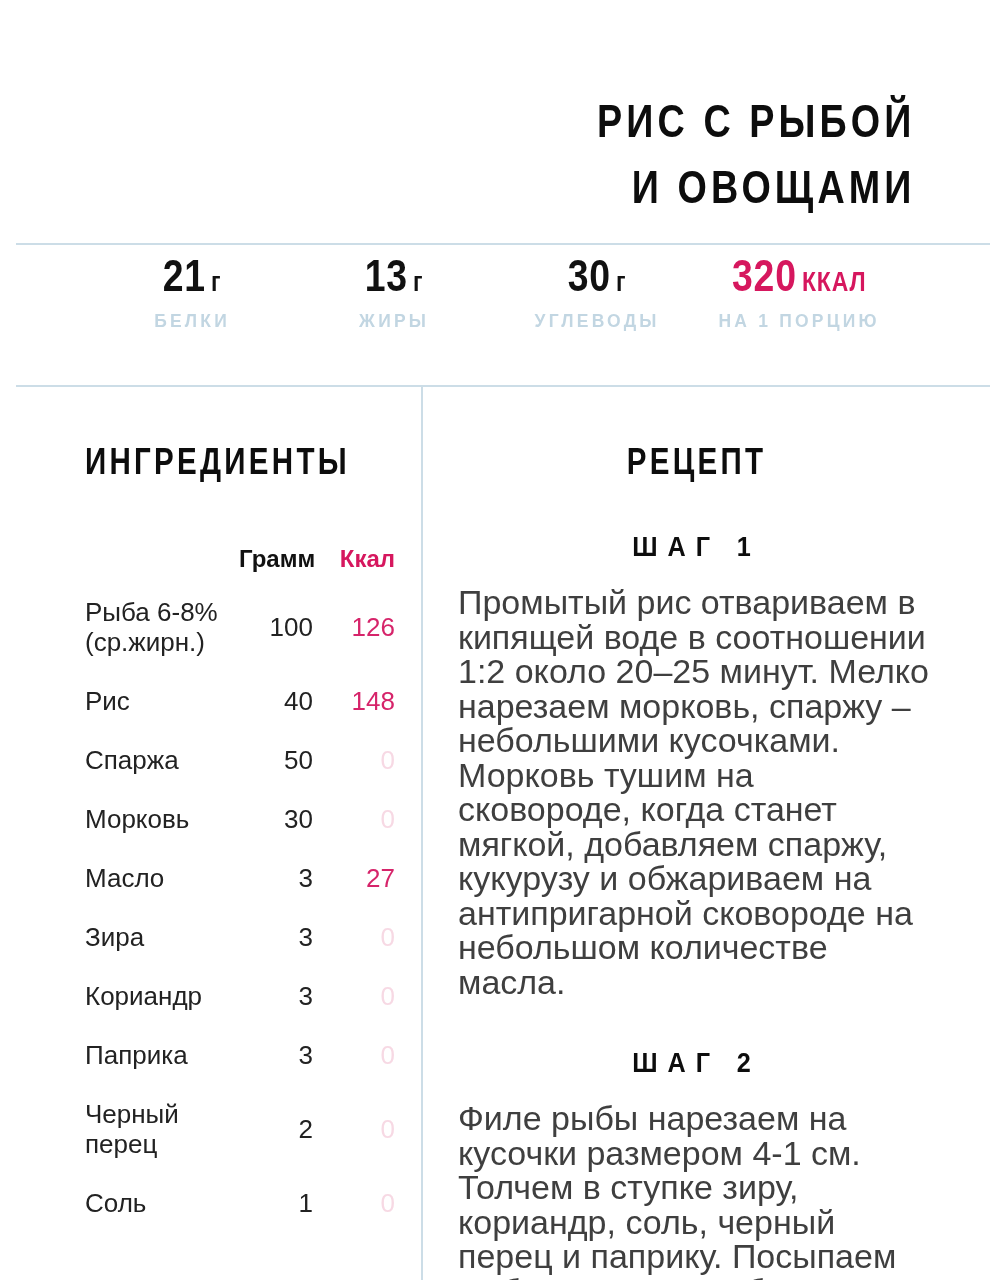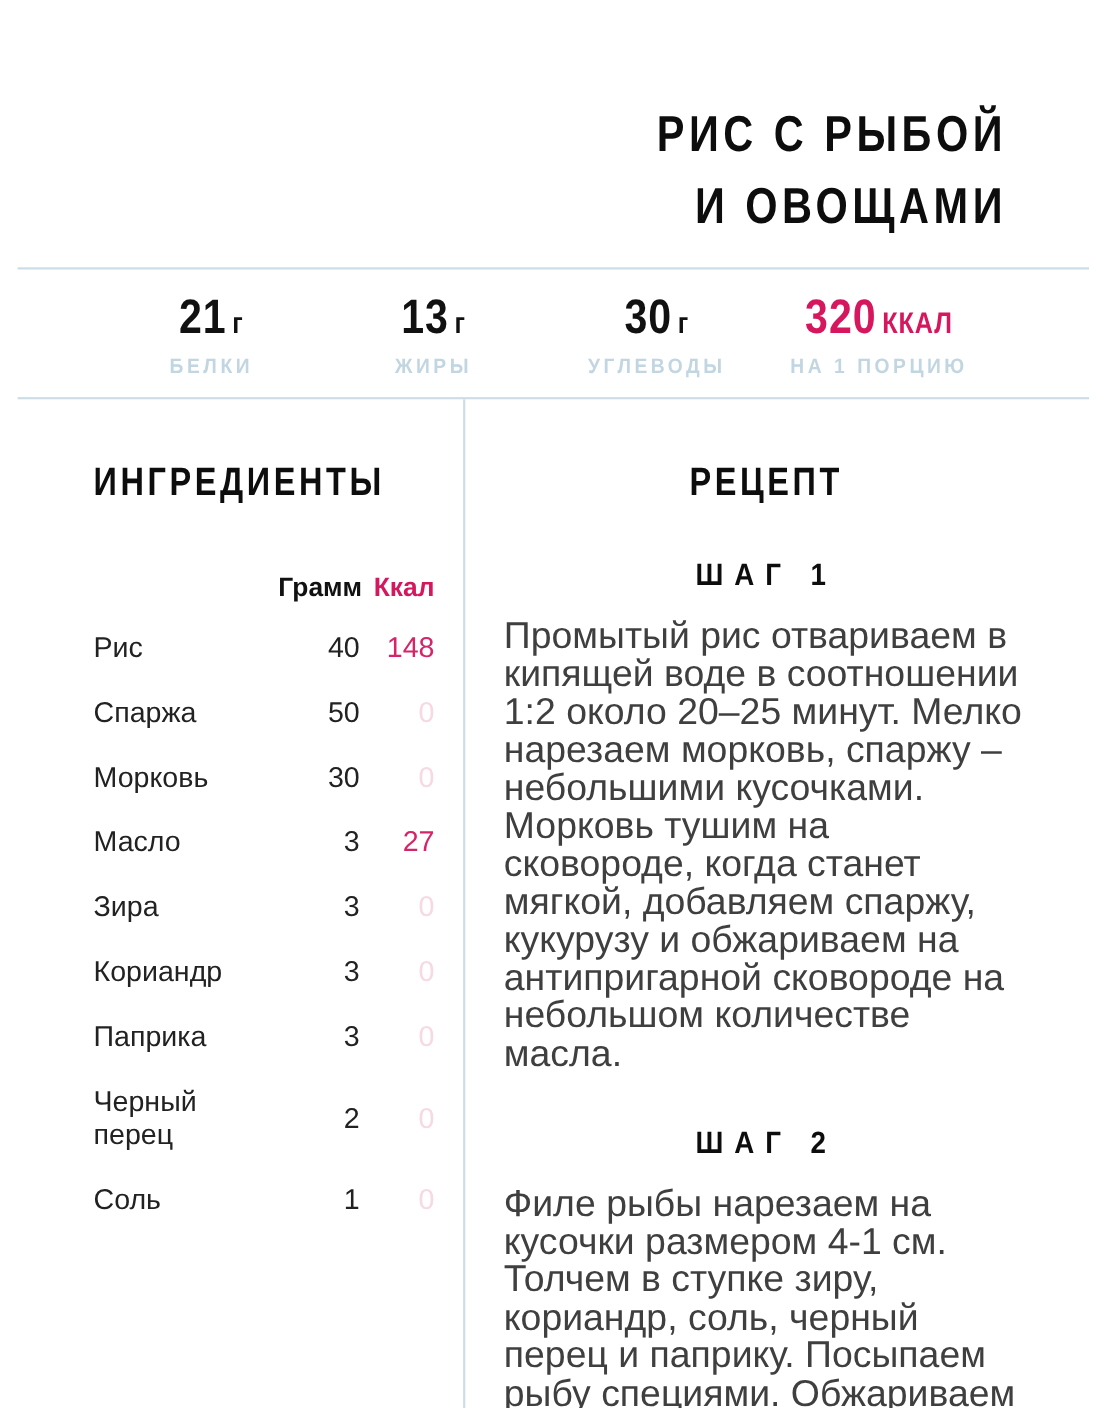--- a/index.html
+++ b/index.html
@@ -34,25 +34,25 @@
     line-height: 66px;
     transform: scaleX(0.82);
     transform-origin: 50% 50%;
   }
 
   
   .nutrition {
     margin: 0 16px;
     border-top: 2px solid #ccdde7;
     border-bottom: 2px solid #ccdde7;
-    height: 120px;
+    height: 144px;
     display: flex;
     padding: 0 90px 16px 75px;
     box-sizing: border-box;
-    align-items: flex-end;
+    align-items: flex-start;
   }
   .nut-cell {
     flex: 1 1 0;
     text-align: center;
     padding-top: 6px;
   }
   .nut-value {
     font-size: 44px;
     font-weight: 700;
     color: #111111;
@@ -108,20 +108,21 @@
   }
   .section-heading.left-align { transform-origin: 0 50%; }
   .section-heading.centered { text-align: center; transform-origin: 50% 50%; }
 
   
   .ing-table { margin-top: 62px; }
   .ing-header, .ing-row {
     display: grid;
     grid-template-columns: 1fr 74px 68px;
     align-items: center;
+    gap: 14px;
   }
   .ing-header {
     font-size: 24px;
     font-weight: 700;
     color: #111111;
     margin-bottom: 24px;
   }
   .ing-header .col-kcal { color: #d6175e; }
   .ing-header .col-grams, .ing-header .col-kcal { text-align: right; }
   .ing-row {
@@ -205,20 +206,25 @@
       <h2 class="section-heading left-align">ИНГРЕДИЕНТЫ</h2>
 
       <div class="ing-table">
         <div class="ing-header">
           <div></div>
           <div class="col-grams">Грамм</div>
           <div class="col-kcal">Ккал</div>
         </div>
 
         <div class="ing-row">
+          <div class="ing-name">Рыба 6-8% (ср.жирн.)</div>
+          <div class="ing-num">100</div>
+          <div class="ing-num kcal">126</div>
+        </div>
+        <div class="ing-row">
           <div class="ing-name">Рис</div>
           <div class="ing-num">40</div>
           <div class="ing-num kcal">148</div>
         </div>
         <div class="ing-row">
           <div class="ing-name">Спаржа</div>
           <div class="ing-num">50</div>
           <div class="ing-num kcal zero">0</div>
         </div>
         <div class="ing-row">

